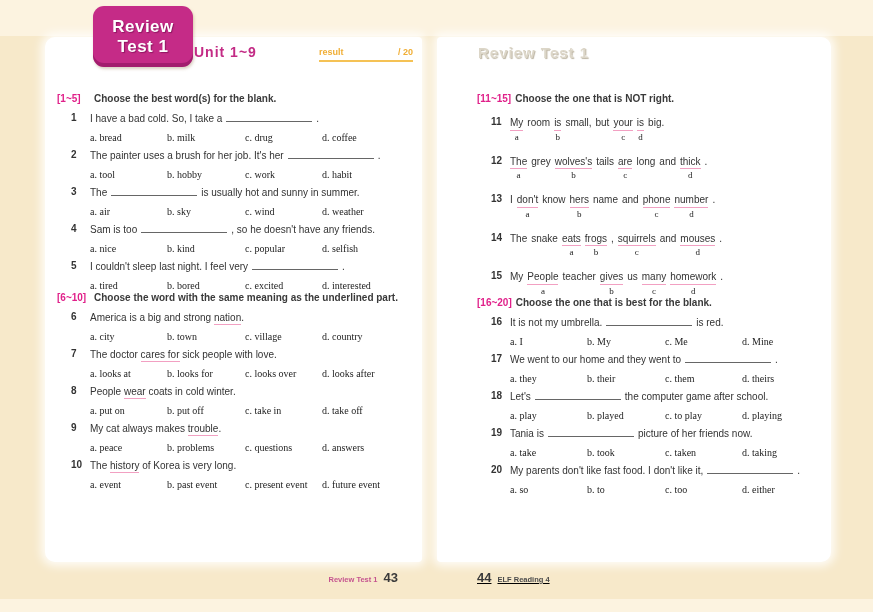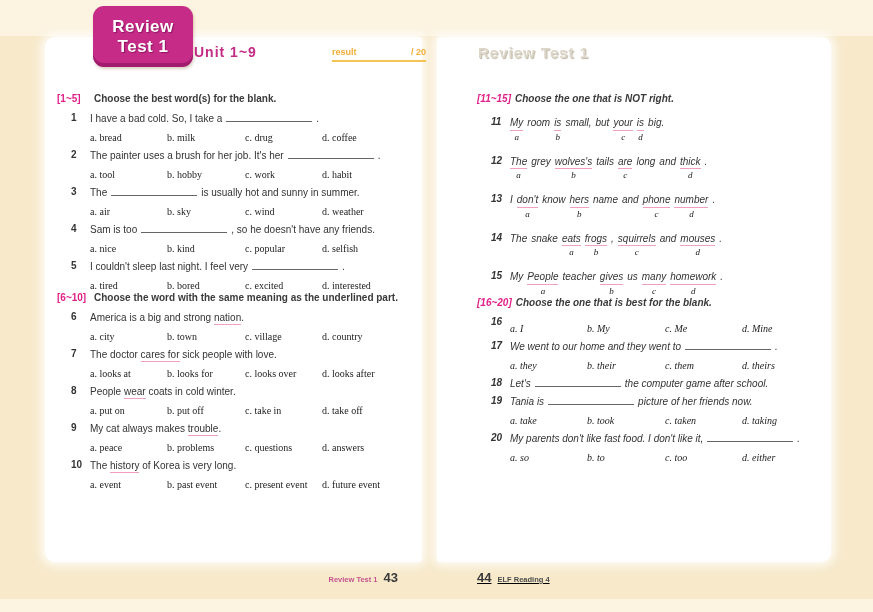--- a/index.html
+++ b/index.html
@@ -20,32 +20,32 @@
     background:#c52b87;border-radius:11px;
     box-shadow:inset 0 -4px 0 rgba(120,10,80,0.45), 1px 2px 3px rgba(150,120,80,0.35);
     color:#fff;display:flex;flex-direction:column;align-items:center;justify-content:center;
     font-weight:bold;line-height:20px;
   }
   .badge span{font-size:17px;text-shadow:1px 1px 1px rgba(90,0,60,0.5);letter-spacing:0.5px;}
 
   .unit{position:absolute;left:194px;top:44px;color:#c32b85;font-weight:bold;
         font-size:14px;letter-spacing:1px;}
 
-  .result{position:absolute;left:332px;top:47px;width:94px;
+  .result{position:absolute;left:319px;top:47px;width:94px;
           display:flex;justify-content:space-between;align-items:flex-end;
           color:#f0ae35;font-size:9px;font-weight:bold;
           border-bottom:2px solid #f5c255;padding-bottom:3px;}
 
   .ghost-title{position:absolute;left:478px;top:44px;font-size:15px;font-weight:bold;
                color:#dcd6c8;letter-spacing:1px;
                text-shadow:-1px -1px 0 #ffffff,1px 1px 1px #bdb5a3;}
 
   .content{position:absolute;top:93px;}
   .content-left{left:57px;width:350px;}
-  .content-right{left:477px;width:348px;font-style:italic;}
+  .content-right{left:477px;width:348px;}
 
   .sec-head{font-size:10px;font-weight:bold;margin-bottom:8px;display:flex;}
   .range{color:#e0218a;min-width:33px;margin-right:4px;white-space:nowrap;}
   .instr{color:#3a3a3a;}
   .section + .section{}
 
   .q{display:flex;margin-top:5px;}
   .sec-token .q{margin-top:12px;}
   .qnum{width:33px;padding-left:14px;box-sizing:border-box;flex-shrink:0;
         font-weight:bold;font-size:10px;color:#333;}
@@ -371,20 +371,21 @@
         </div>
       </div>
       <div class="section">
         <div class="sec-head">
           <span class="range">[16~20]</span>
           <span class="instr">Choose the one that is best for the blank.</span>
         </div>
         <div class="q">
           <span class="qnum">16</span>
           <div class="qbody">
+            <div class="qtext"><span>It is not my umbrella.</span><span class="blank"></span><span>is red.</span></div>
             <div class="opts">
               <span class="opt">a. I</span>
               <span class="opt">b. My</span>
               <span class="opt">c. Me</span>
               <span class="opt">d. Mine</span>
             </div>
           </div>
         </div>
         <div class="q">
           <span class="qnum">17</span>
@@ -395,20 +396,26 @@
               <span class="opt">b. their</span>
               <span class="opt">c. them</span>
               <span class="opt">d. theirs</span>
             </div>
           </div>
         </div>
         <div class="q">
           <span class="qnum">18</span>
           <div class="qbody">
             <div class="qtext"><span>Let's</span><span class="blank"></span><span>the computer game after school.</span></div>
+            <div class="opts">
+              <span class="opt">a. play</span>
+              <span class="opt">b. played</span>
+              <span class="opt">c. to play</span>
+              <span class="opt">d. playing</span>
+            </div>
           </div>
         </div>
         <div class="q">
           <span class="qnum">19</span>
           <div class="qbody">
             <div class="qtext"><span>Tania is</span><span class="blank"></span><span>picture of her friends now.</span></div>
             <div class="opts">
               <span class="opt">a. take</span>
               <span class="opt">b. took</span>
               <span class="opt">c. taken</span>

